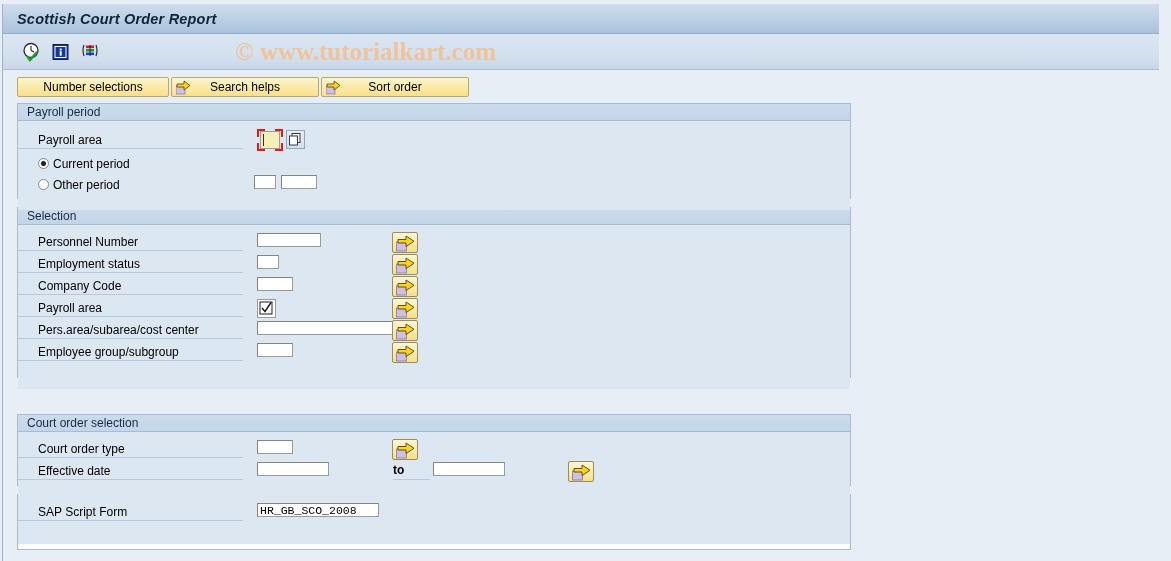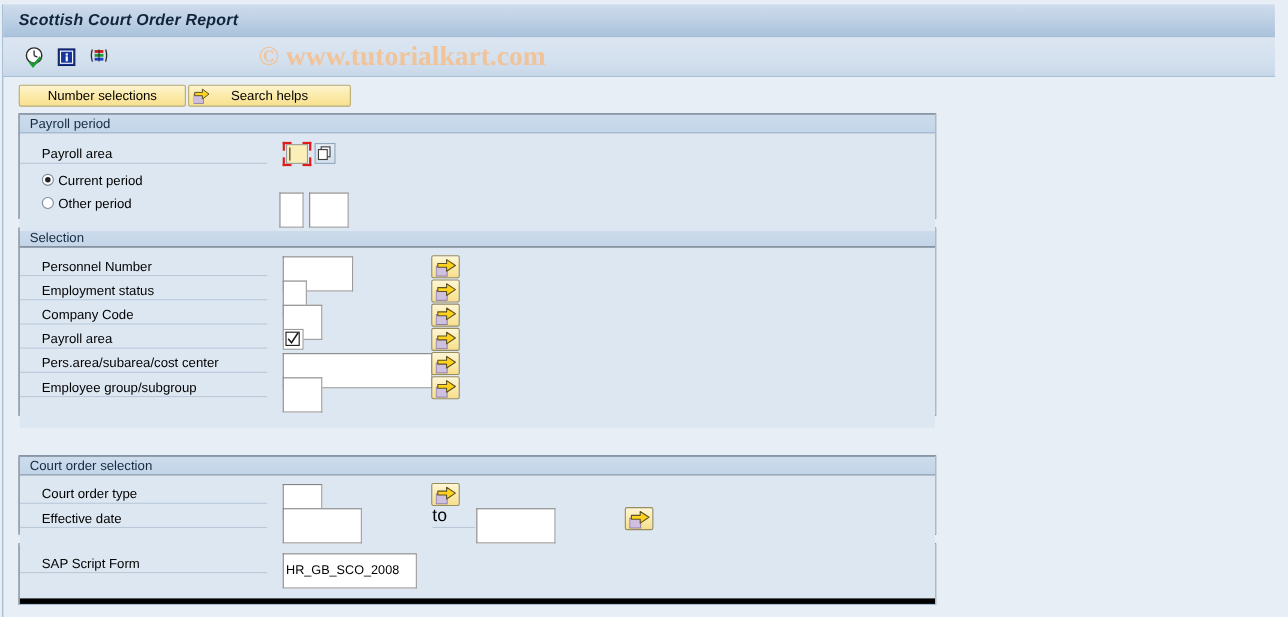--- a/index.html
+++ b/index.html
@@ -110,21 +110,21 @@
     position: absolute;
     left: 4px;
     top: 2px;
   }
 
   
   .panel {
     margin-left: 14px;
     width: 834px;
     border: 1px solid #a6bcd4;
-    background: #000000;
+    background: #ffffff;
     box-sizing: border-box;
   }
   .panel-header {
     height: 17px;
     line-height: 17px;
     background: linear-gradient(to bottom, #cddcec 0%, #c3d5e8 100%);
     border-bottom: 1px solid #a6bcd4;
     padding-left: 9px;
     font-size: 12px;
     color: #152b42;
@@ -152,23 +152,23 @@
     line-height: 16px;
     white-space: nowrap;
   }
 
   
   .inp {
     background: #ffffff;
     border: 1px solid #9b9b9b;
     border-top-color: #848484;
     border-left-color: #848484;
-    height: 32px;
-    box-sizing: border-box;
-    font-family: Liberation Sans, sans-serif;
+    height: 14px;
+    box-sizing: border-box;
+    font-family: Liberation Mono, monospace;
     font-size: 11.5px;
     padding: 0 2px;
     color: #000;
     outline: none;
     position: absolute;
   }
   .inp.sm  { width: 22px; }
   .inp.md  { width: 36px; }
   .inp.lg  { width: 64px; }
   .inp.xl  { width: 72px; }
@@ -270,25 +270,26 @@
     width: 19px;
     height: 19px;
     background: #fff;
     border: 1px solid #9b9b9b;
     box-sizing: border-box;
     cursor: pointer;
   }
 
   .to-label {
     position: absolute;
-    font-size: 16px;
+    font-size: 12px;
     border-bottom: 1px solid #b9c9da;
     height: 17px;
     line-height: 16px;
     padding-right: 26px;
+    font-weight: bold;
   }
 </style>
 </head>
 <body>
 
 <div id="app-window">
 
   <div id="titlebar">
     <span class="title">Scottish Court Order Report</span>
   </div>
@@ -336,20 +337,29 @@
     <div class="sapbtn w2">
       <span class="btn-ico">
         <svg width="16" height="15" viewBox="0 0 16 15">
           <rect x="0" y="6" width="9" height="8" fill="#cfc0e0" stroke="#8d7fa8" stroke-width=".8"></rect>
           <path d="M1 4 L8 4 L8 1 L14 5.5 L8 10 L8 7 L1 7 Z" fill="#ffd21e" stroke="#5d5125" stroke-width=".9" stroke-linejoin="round"></path>
         </svg>
       </span>
       <span>Search helps</span>
     </div>
 
+    <div class="sapbtn w3">
+      <span class="btn-ico">
+        <svg width="16" height="15" viewBox="0 0 16 15">
+          <rect x="0" y="6" width="9" height="8" fill="#cfc0e0" stroke="#8d7fa8" stroke-width=".8"></rect>
+          <path d="M1 4 L8 4 L8 1 L14 5.5 L8 10 L8 7 L1 7 Z" fill="#ffd21e" stroke="#5d5125" stroke-width=".9" stroke-linejoin="round"></path>
+        </svg>
+      </span>
+      <span>Sort order</span>
+    </div>
   </div>
 
   <div class="panel" style="margin-top:6px; height:96px;">
     <div class="panel-header">Payroll period</div>
     <div class="panel-body" style="height:77px; position:relative;">
 
       <div class="row" style="height:26px;">
         <div class="lbl" style="width:225px;">Payroll area</div>
 
         <div class="focus-wrap" style="left:239px; top:2px;">

